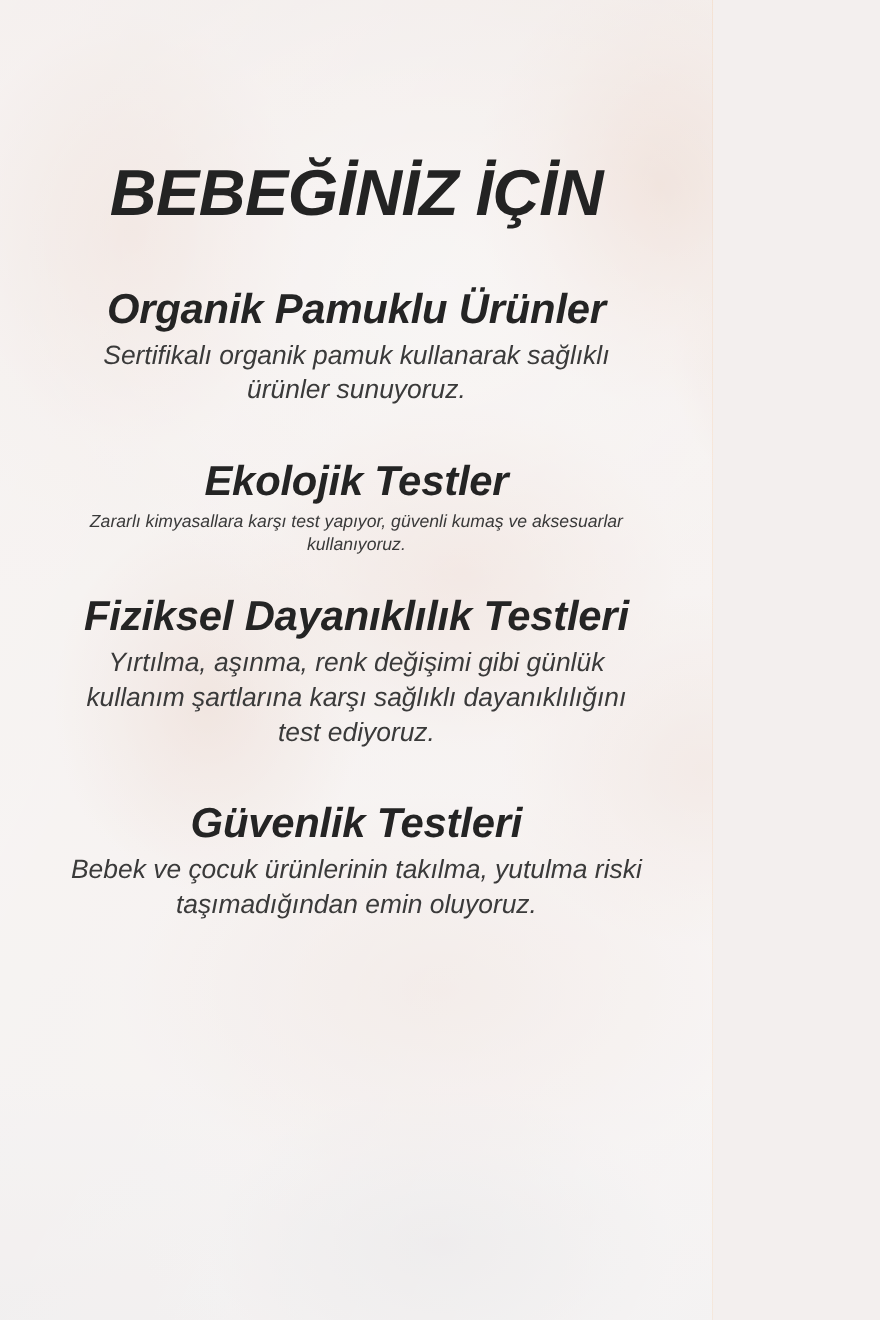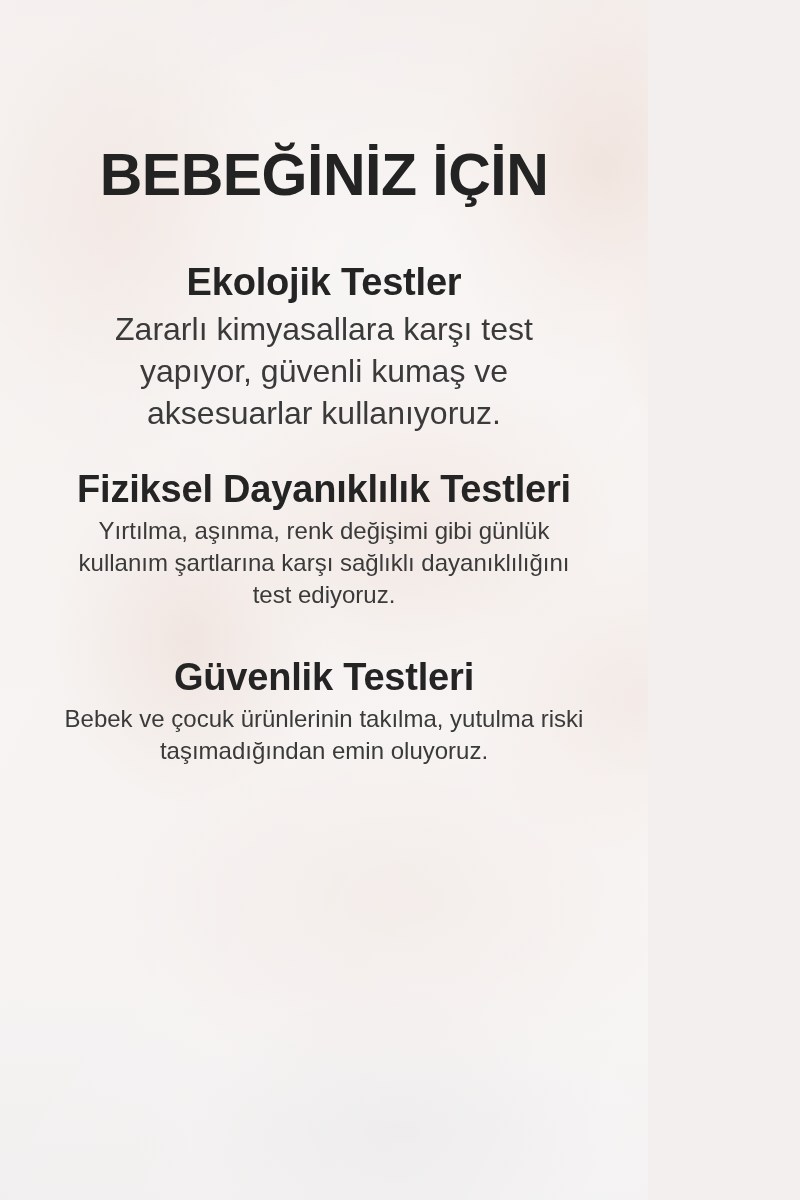--- a/index.html
+++ b/index.html
@@ -13,20 +13,21 @@
     background: #f3efee;
     overflow: hidden;
   }
 
   .poster {
     position: relative;
     width: 648px;
     height: 1200px;
     overflow: hidden;
     background: #fdba74;
+    font-style: italic;
   }
 
   
   .bg {
     position: absolute;
     inset: 0;
     z-index: 0;
     background:
       radial-gradient(ellipse 210px 250px at 600px 170px, rgba(228,196,180,0.85) 0%, rgba(236,214,203,0.35) 55%, rgba(240,232,228,0) 80%),
       radial-gradient(ellipse 120px 150px at 700px 330px, rgba(226,192,176,0.55) 0%, rgba(240,228,222,0) 75%),
@@ -99,21 +100,21 @@
   
   .s1 .section-title { font-size: 33px; }
   .s1 .section-body  { font-size: 24px; max-width: 620px; }
 
   .s2 { margin-top: 44px; }
   .s2 .section-title { font-size: 38px; }
   .s2 .section-body  { font-size: 24px; max-width: 600px; }
 
   .s3 { margin-top: 46px; }
   .s3 .section-title { font-size: 38px; }
-  .s3 .section-body  { font-size: 32px; max-width: 620px; }
+  .s3 .section-body  { font-size: 16px; max-width: 620px; }
 
   .s4 { margin-top: 34px; }
   .s4 .section-title { font-size: 38px; }
   .s4 .section-body  { font-size: 24px; max-width: 620px; }
 
   .s5 { margin-top: 46px; }
   .s5 .section-title { font-size: 38px; }
   .s5 .section-body  { font-size: 24px; max-width: 640px; }
 </style>
 </head>
@@ -127,20 +128,24 @@
 
   <div class="content">
 
     <h1 class="headline">
       <span class="line">BEBEĞİNİZ İÇİN</span>
     </h1>
 
     <div class="sections">
 
 
+      <div class="section s2">
+        <h2 class="section-title">Organik Pamuklu Ürünler</h2>
+        <p class="section-body">Sertifikalı organik pamuk kullanarak sağlıklı ürünler sunuyoruz.</p>
+      </div>
 
       <div class="section s3">
         <h2 class="section-title">Ekolojik Testler</h2>
         <p class="section-body">Zararlı kimyasallara karşı test yapıyor, güvenli kumaş ve aksesuarlar kullanıyoruz.</p>
       </div>
 
       <div class="section s4">
         <h2 class="section-title">Fiziksel Dayanıklılık Testleri</h2>
         <p class="section-body">Yırtılma, aşınma, renk değişimi gibi günlük kullanım şartlarına karşı sağlıklı dayanıklılığını test ediyoruz.</p>
       </div>

